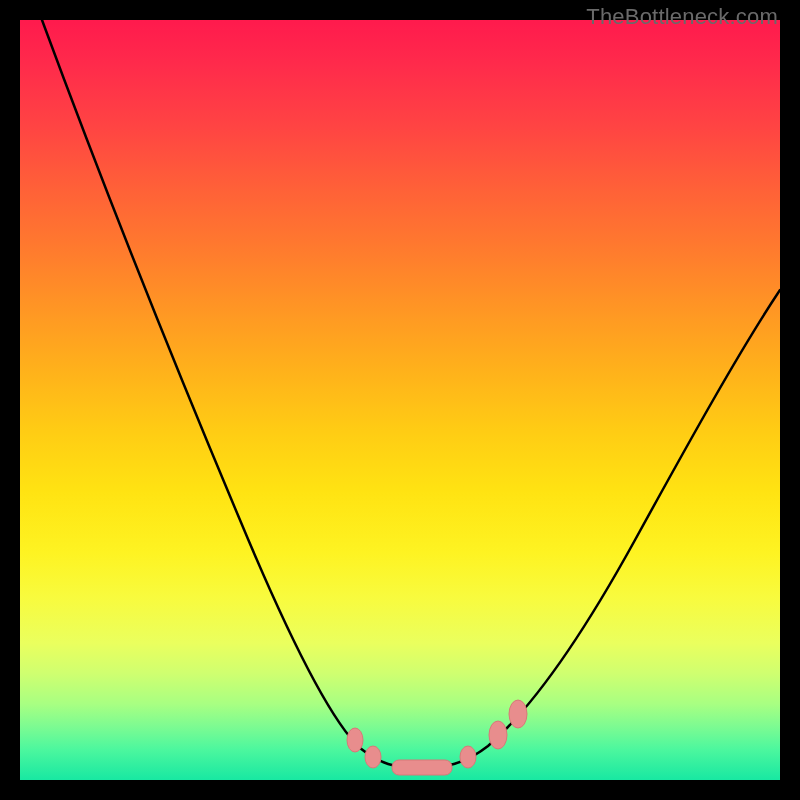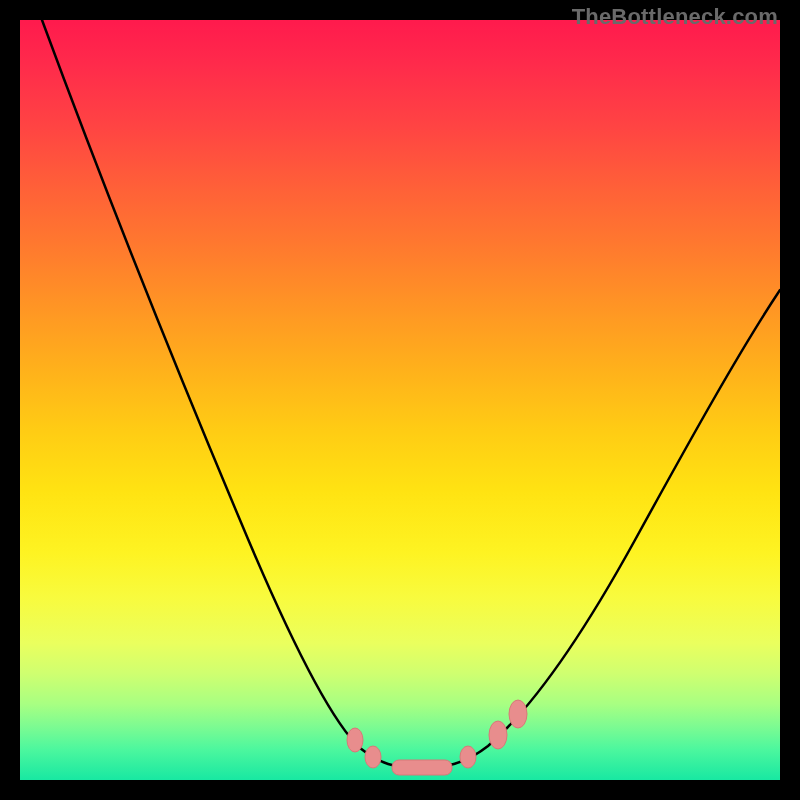--- a/index.html
+++ b/index.html
@@ -45,21 +45,21 @@
       #4cf79e 96%,
       #18e8a2 100%
     );
   }
   .watermark {
     position: absolute;
     top: 4px;
     right: 22px;
     color: #6a6a6a;
     font-size: 22px;
-    font-weight: 700;
+    font-weight: 400;
     letter-spacing: 0.2px;
     user-select: none;
   }
   svg.curve {
     position: absolute;
     left: 0;
     top: 0;
     width: 760px;
     height: 760px;
   }

